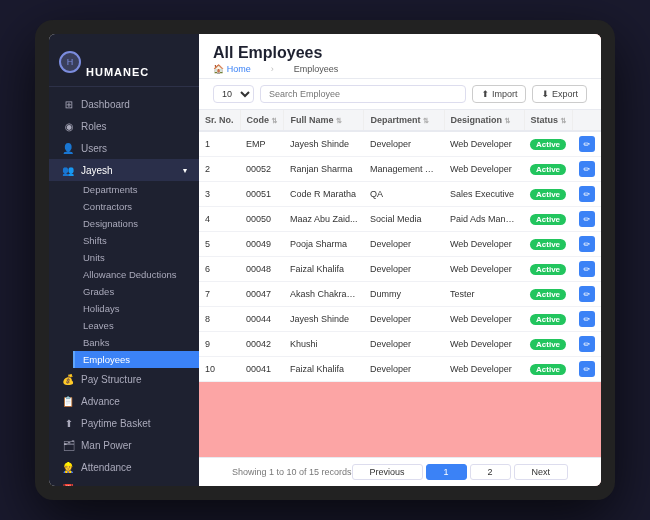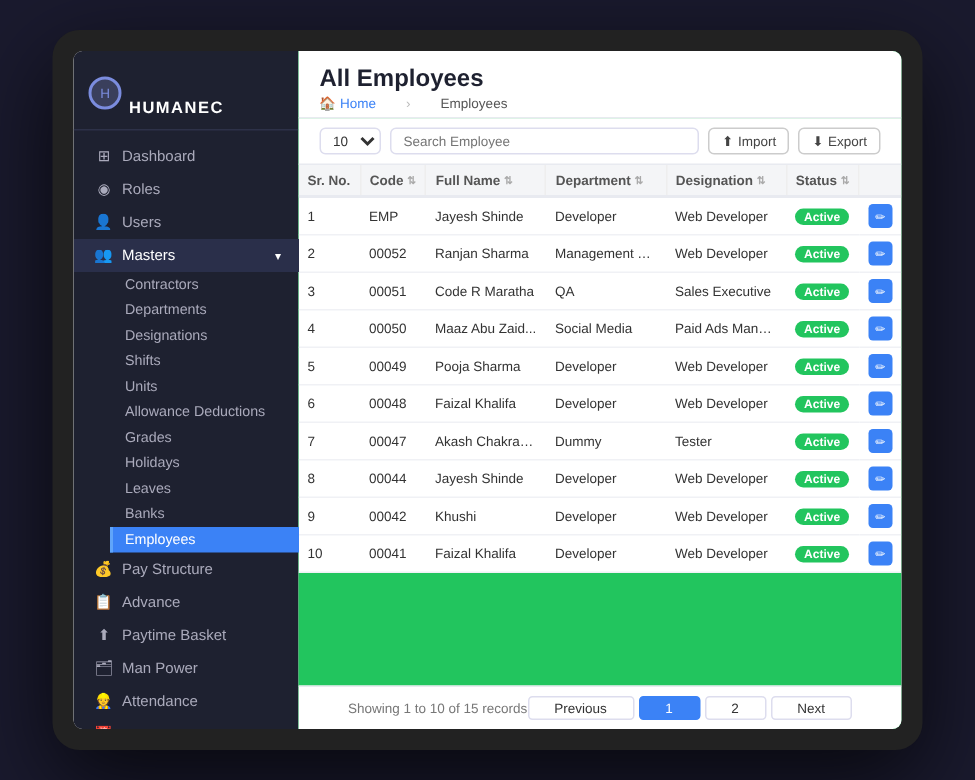--- a/index.html
+++ b/index.html
@@ -110,21 +110,21 @@
       font-size: 9.5px;
     }
     .nav-arrow {
       margin-left: auto;
       font-size: 8px;
     }
 
     
     .main-content {
       flex: 1;
-      background: #22c55e;
+      background: #fca5a5;
       overflow: hidden;
       display: flex;
       flex-direction: column;
     }
 
     .page-header {
       padding: 10px 14px 4px;
       background: #fff;
       border-bottom: 1px solid #e8eaf0;
     }
@@ -297,29 +297,29 @@
         <div class="nav-item">
           <span class="nav-icon">◉</span>
           <span>Roles</span>
         </div>
         <div class="nav-item">
           <span class="nav-icon">👤</span>
           <span>Users</span>
         </div>
         <div class="nav-item active-parent">
           <span class="nav-icon">👥</span>
-          <span>Masters</span>
+          <span>Jayesh</span>
           <span class="nav-arrow">▾</span>
         </div>
         <div class="nav-sub">
           <div class="nav-item">
+              <span>Departments</span>
+            </div>
+          <div class="nav-item">
               <span>Contractors</span>
-            </div>
-          <div class="nav-item">
-              <span>Departments</span>
             </div>
           <div class="nav-item">
               <span>Designations</span>
             </div>
           <div class="nav-item">
               <span>Shifts</span>
             </div>
           <div class="nav-item">
               <span>Units</span>
             </div>

